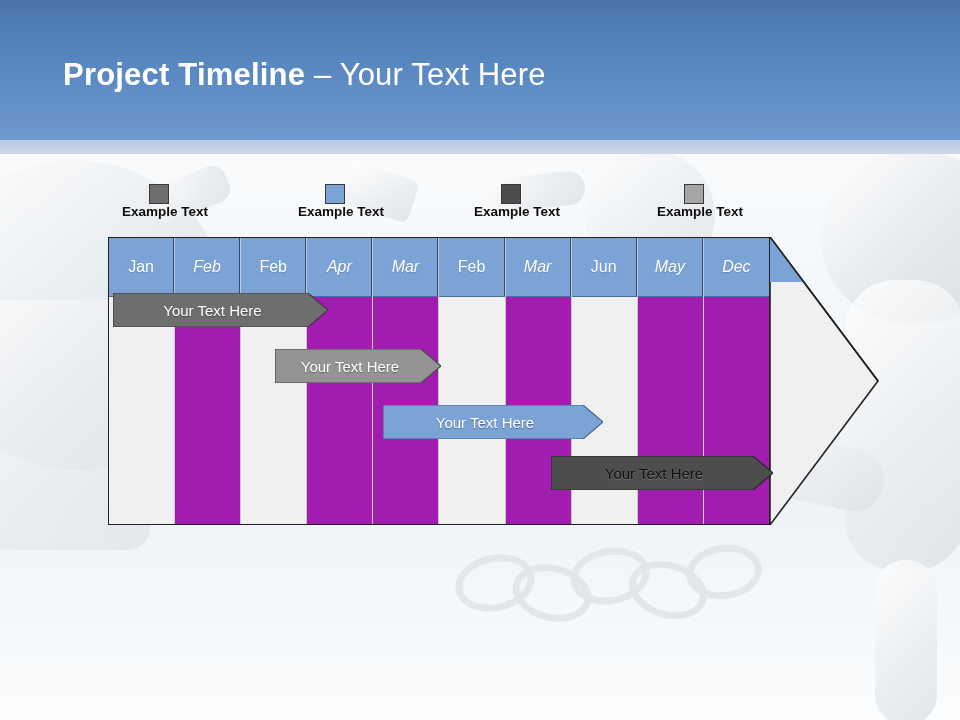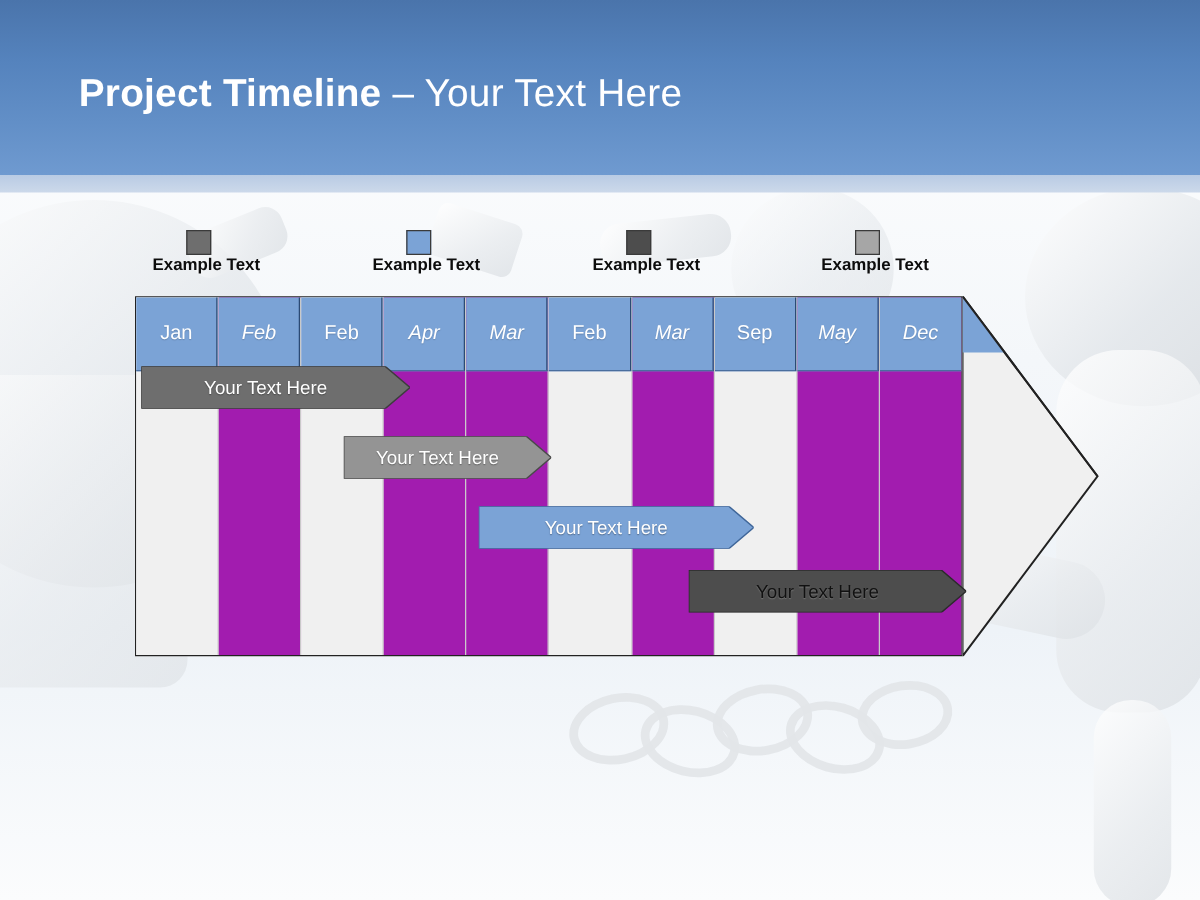--- a/index.html
+++ b/index.html
@@ -244,21 +244,21 @@
         <div class="tl-col plain">
           <div class="tl-head">Mar</div>
         </div>
         <div class="tl-col shade">
           <div class="tl-head">Feb</div>
         </div>
         <div class="tl-col plain">
           <div class="tl-head">Mar</div>
         </div>
         <div class="tl-col shade">
-          <div class="tl-head">Sep</div>
+          <div class="tl-head">Jun</div>
         </div>
         <div class="tl-col plain">
           <div class="tl-head">May</div>
         </div>
         <div class="tl-col plain">
           <div class="tl-head">Dec</div>
         </div>
       </div>
     <svg class="tl-point" viewBox="0 0 110 288" preserveAspectRatio="none">
       <polygon points="0,0 108,144 0,288" fill="#F0F0F0" stroke="#222222" stroke-width="1.6" vector-effect="non-scaling-stroke"></polygon>

